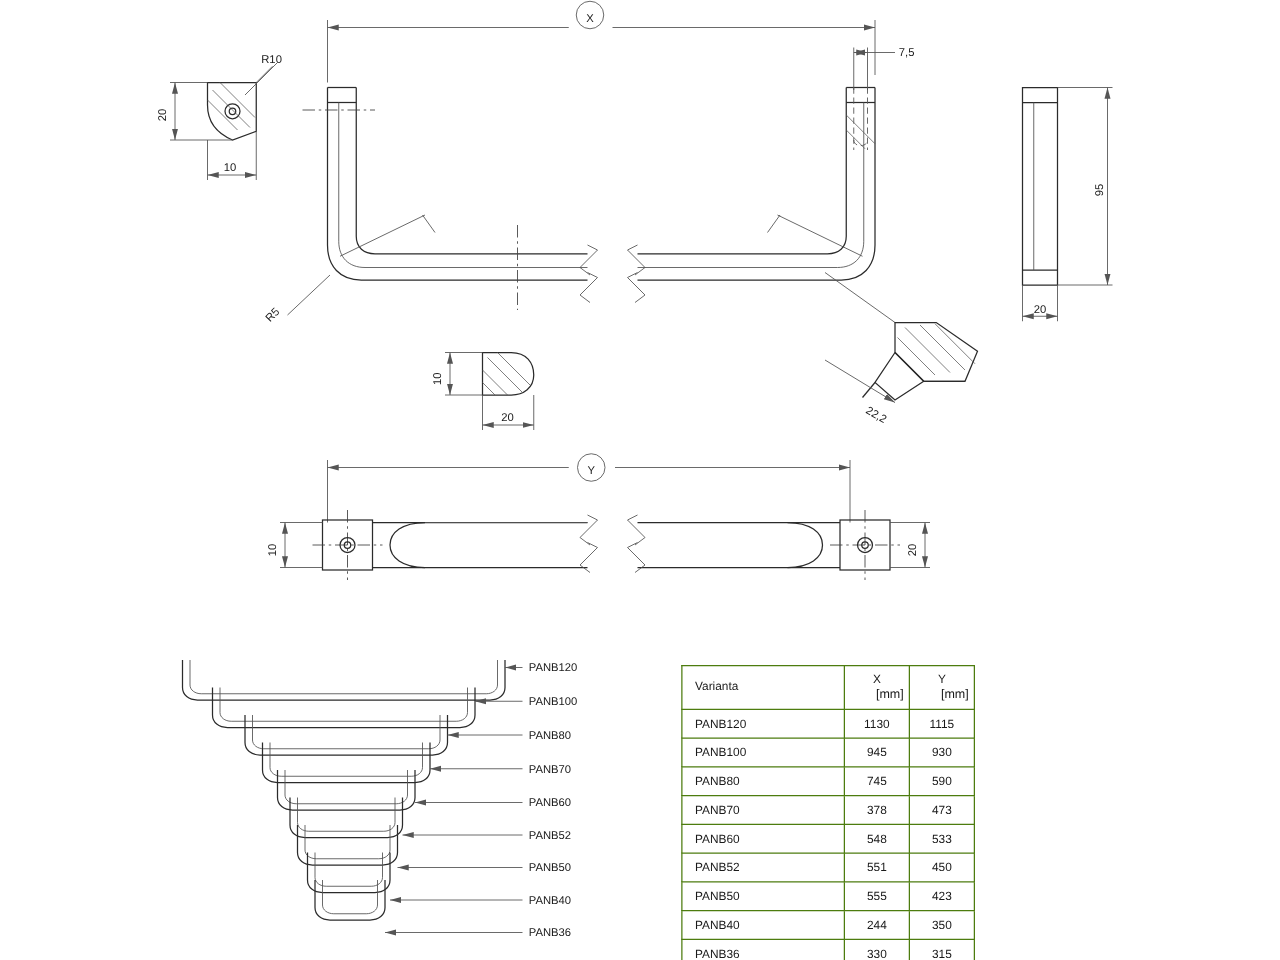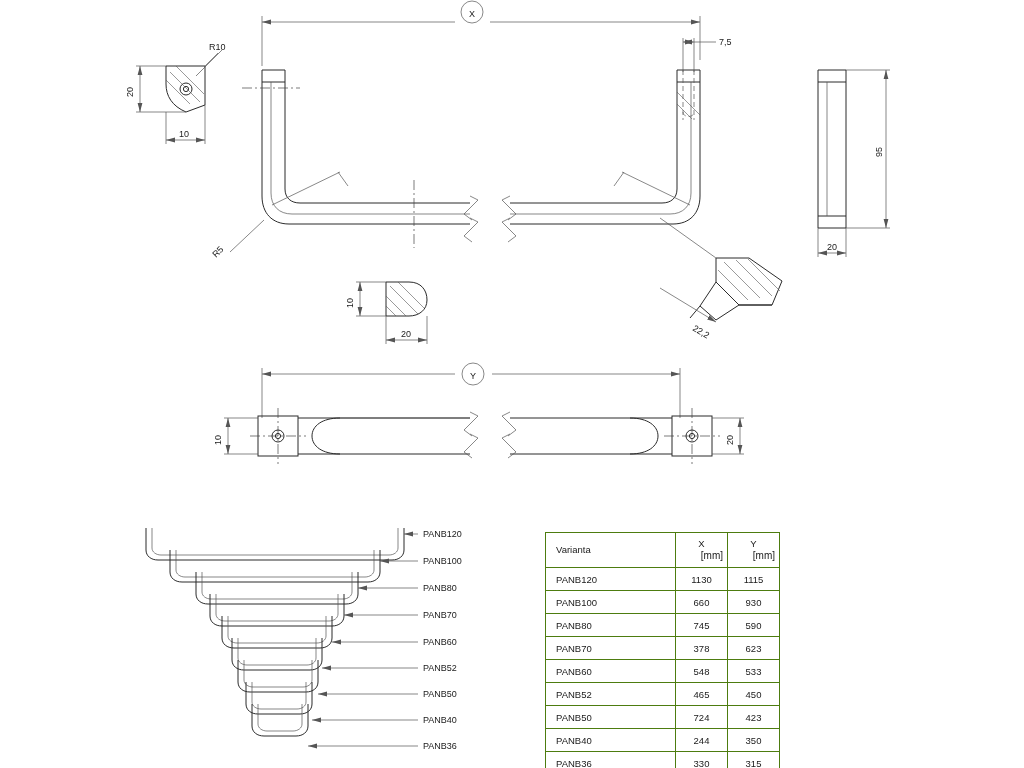--- a/index.html
+++ b/index.html
@@ -342,46 +342,46 @@
       </tr>
     </thead>
     <tbody>
       <tr>
         <td class="varianta">PANB120</td>
         <td>1130</td>
         <td>1115</td>
       </tr>
       <tr>
         <td class="varianta">PANB100</td>
-        <td>660</td>
+        <td>945</td>
         <td>930</td>
       </tr>
       <tr>
         <td class="varianta">PANB80</td>
         <td>745</td>
         <td>590</td>
       </tr>
       <tr>
         <td class="varianta">PANB70</td>
         <td>378</td>
-        <td>623</td>
+        <td>473</td>
       </tr>
       <tr>
         <td class="varianta">PANB60</td>
         <td>548</td>
         <td>533</td>
       </tr>
       <tr>
         <td class="varianta">PANB52</td>
-        <td>465</td>
+        <td>551</td>
         <td>450</td>
       </tr>
       <tr>
         <td class="varianta">PANB50</td>
-        <td>724</td>
+        <td>555</td>
         <td>423</td>
       </tr>
       <tr>
         <td class="varianta">PANB40</td>
         <td>244</td>
         <td>350</td>
       </tr>
       <tr>
         <td class="varianta">PANB36</td>
         <td>330</td>

